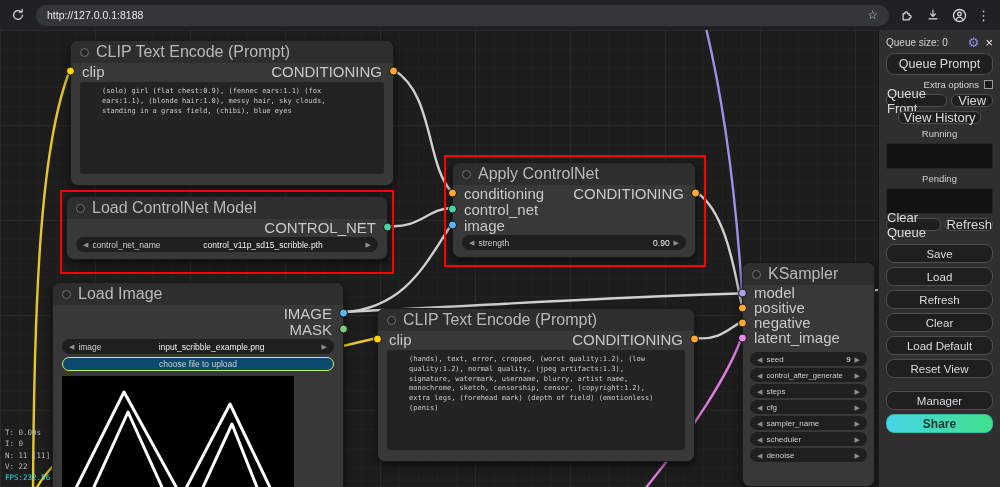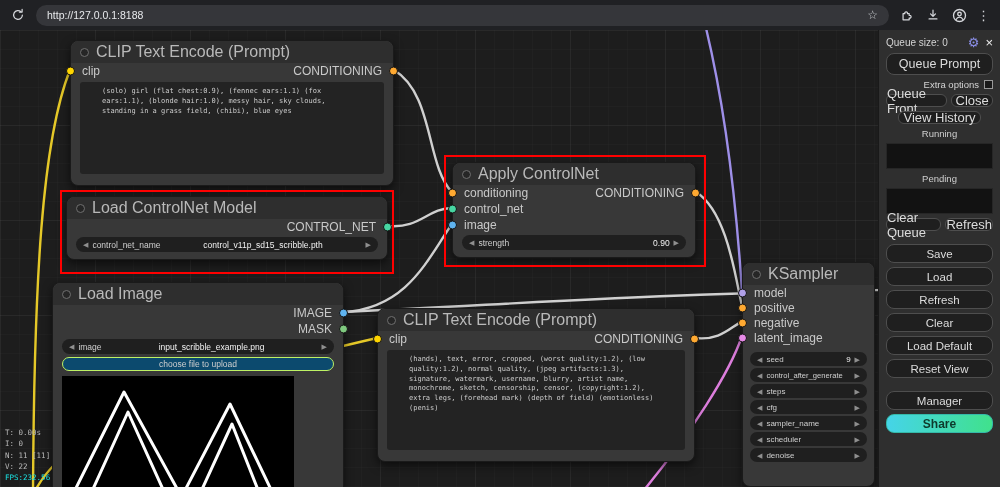--- a/index.html
+++ b/index.html
@@ -46,21 +46,21 @@
     position:absolute; background:#383838; border:1px solid #1a1a1a;
     border-radius:8px; z-index:2; box-shadow:0 4px 10px rgba(0,0,0,.55);
   }
   .ntitle {
     height:22px; display:flex; align-items:center; gap:7px; padding:8px 9px;
     background:#2e2e2e; border-radius:8px 8px 0 0; color:#b9b9b9; font-size:16px;
   }
   .cdot { width:9px; height:9px; border-radius:50%; background:#262626; border:1px solid #6f6f6f; flex:0 0 auto; }
   .srow {
     position:relative; height:16px; display:flex; align-items:center;
-    justify-content:space-between; padding:0 11px; font-size:12px; color:#c9c9c9;
+    justify-content:space-between; padding:0 11px; font-size:15px; color:#c9c9c9;
   }
   .srow .out { margin-left:auto; }
   .pin { position:absolute; width:9px; height:9px; border-radius:50%; border:1px solid #141414; top:50%; transform:translateY(-50%); }
   .pin.pl { left:-5px; } .pin.pr { right:-5px; }
   .c-clip { background:#ffd500; } .c-cond { background:#ffa931; }
   .c-cnet { background:#47d6a2; } .c-img { background:#5fb4f0; }
   .c-mask { background:#7fc97f; } .c-model { background:#b0a0e8; }
   .c-latent { background:#e68ae6; }
 
   .ntext {
@@ -364,21 +364,21 @@
     <span class="gear">⚙</span>
     <span class="close-x">×</span>
   </div>
   <div class="btn btn-qp">Queue Prompt</div>
   <div class="extra-row">
     <span>Extra options</span>
     <span class="checkbox"></span>
   </div>
   <div class="two-col">
     <div class="btn btn-sm" style="flex:1.5;">Queue Front</div>
-    <div class="btn btn-sm">Close</div>
+    <div class="btn btn-sm">View</div>
   </div>
   <div class="vh-row">
     <div class="btn btn-sm">View History</div>
   </div>
   <div class="qsec-label">Running</div>
   <div class="qbox"></div>
   <div class="qsec-label">Pending</div>
   <div class="qbox"></div>
   <div class="two-col">
     <div class="btn btn-sm" style="flex:1.3;">Clear Queue</div>

